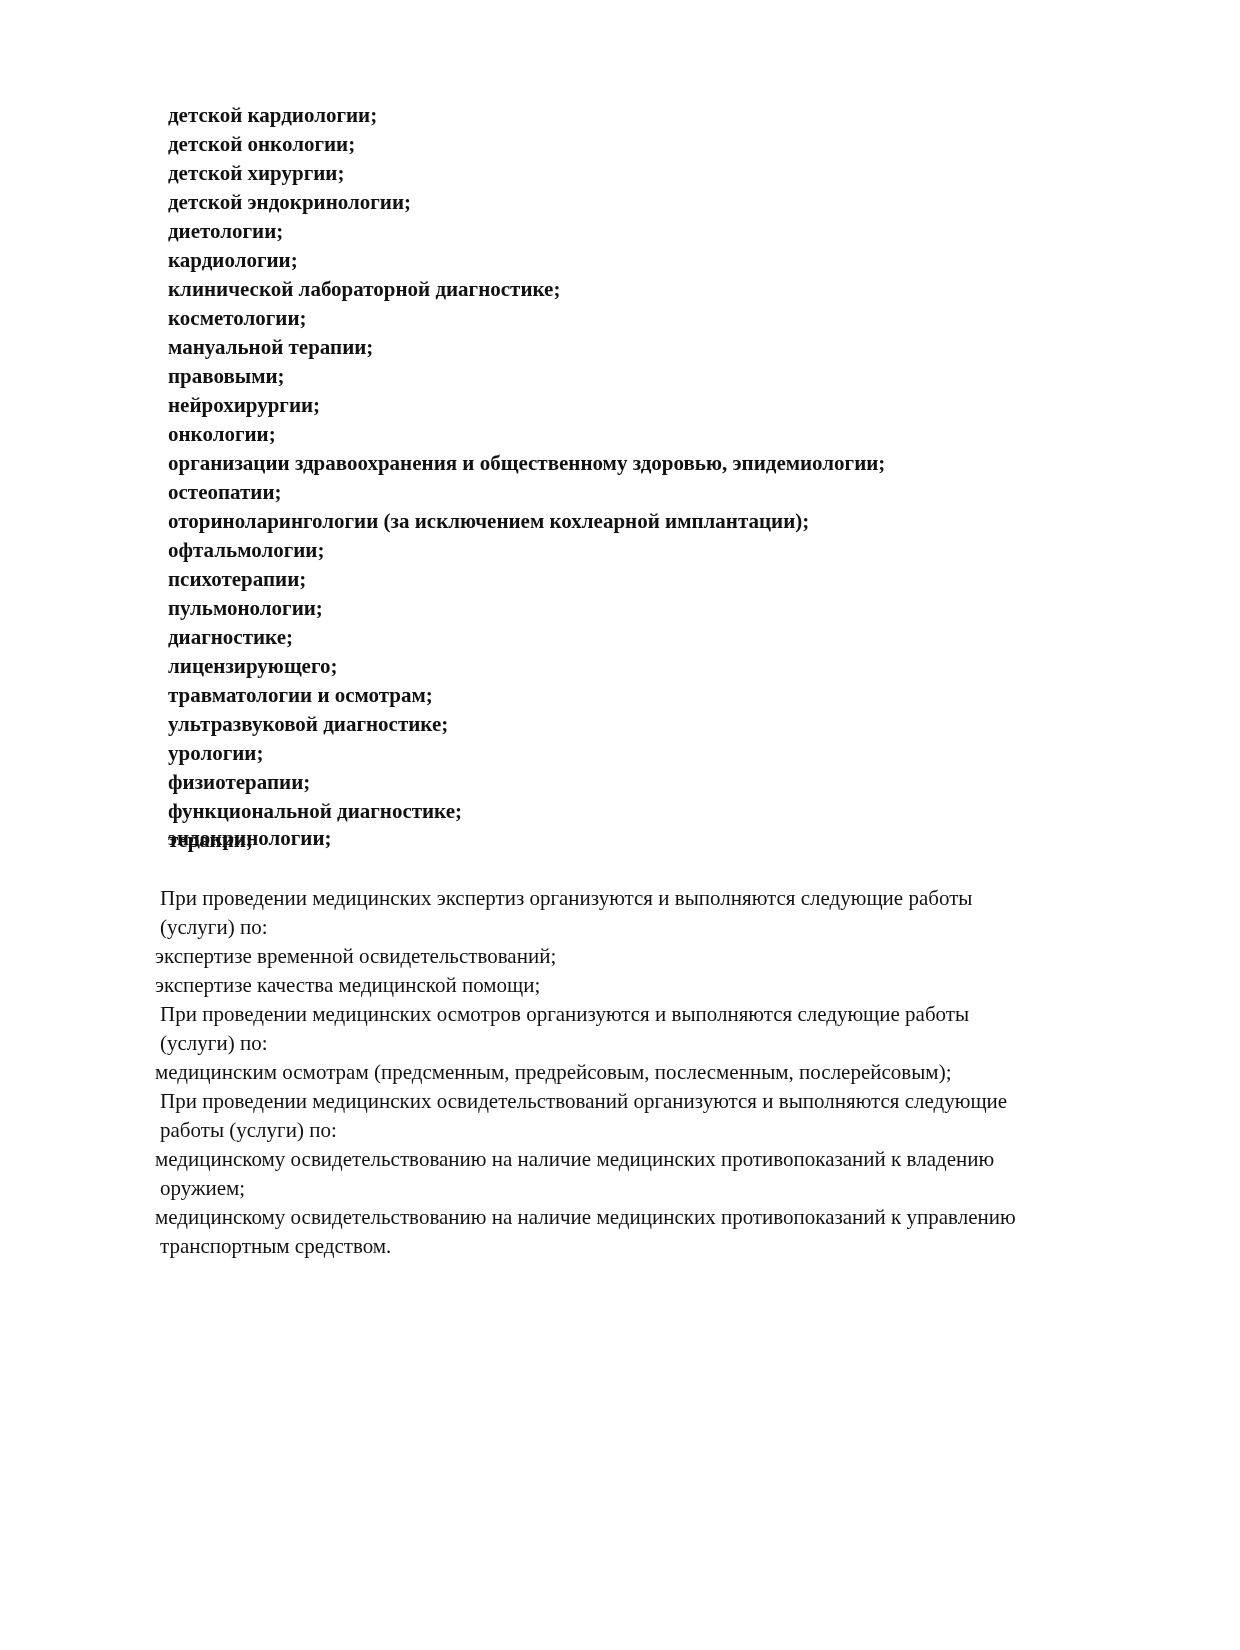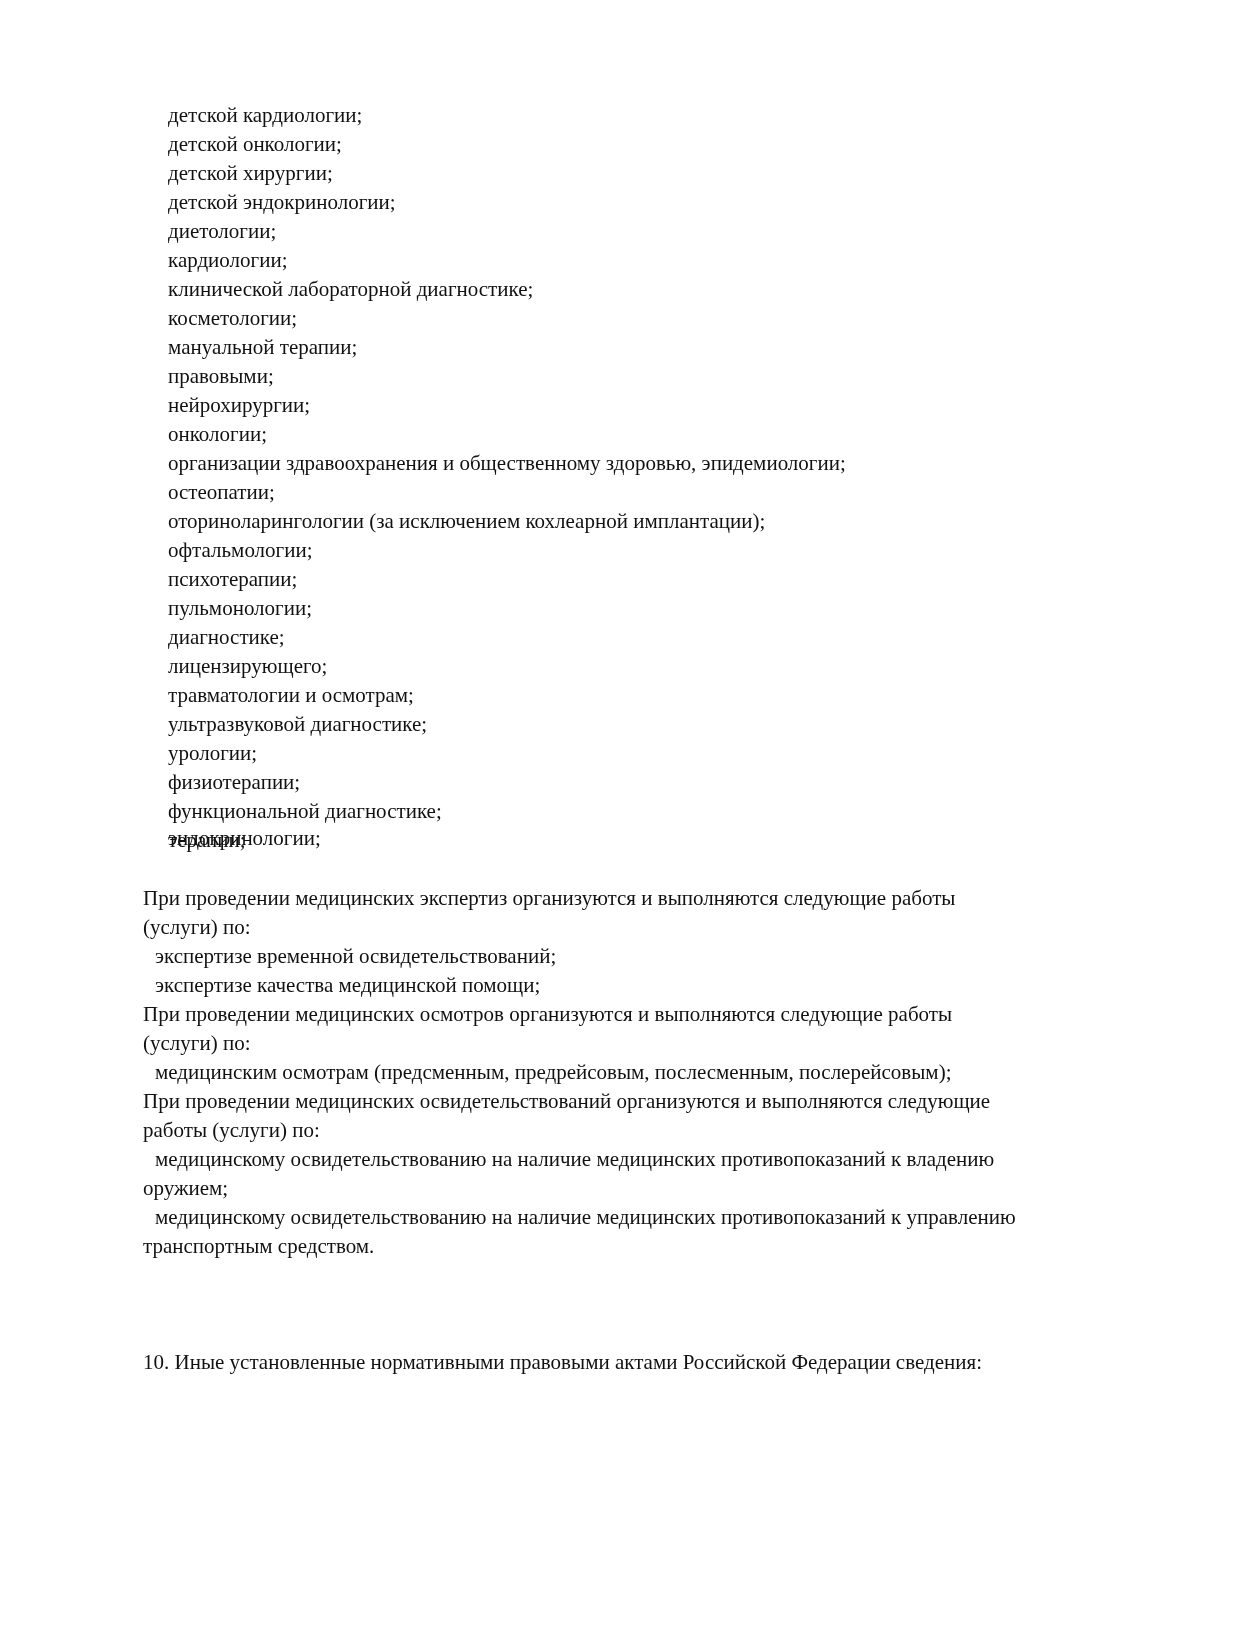--- a/index.html
+++ b/index.html
@@ -23,23 +23,23 @@
       height: 1650px;
       background: #ffffff;
     }
     .line {
       position: absolute;
       font-size: 21px;
       line-height: 29.2px;
       white-space: nowrap;
       letter-spacing: 0px;
     }
-    .indent-list { left: 168px; }
+    .indent-list { left: 168px; font-weight: bold; }
     .indent-sub { left: 155px; }
-    .flush { left: 143px; text-align: center; }
+    .flush { left: 160px; text-align: center; }
   </style>
 </head>
 <body>
 
 <div class="page">
 
   <div>
     <div class="line indent-list" style="top:101px">детской кардиологии;</div>
     <div class="line indent-list" style="top:130px">детской онкологии;</div>
     <div class="line indent-list" style="top:159px">детской хирургии;</div>
@@ -84,15 +84,14 @@
 
   <div>
     <div class="line flush" style="top:1087px">При проведении медицинских освидетельствований организуются и выполняются следующие</div>
     <div class="line flush" style="top:1116px">работы (услуги) по:</div>
     <div class="line indent-sub" style="top:1145px">медицинскому освидетельствованию на наличие медицинских противопоказаний к владению</div>
     <div class="line flush" style="top:1174px">оружием;</div>
     <div class="line indent-sub" style="top:1203px">медицинскому освидетельствованию на наличие медицинских противопоказаний к управлению</div>
     <div class="line flush" style="top:1232px">транспортным средством.</div>
   </div>
 
-  <div class="line flush" style="top:1348px">10. Иные установленные нормативными правовыми актами Российской Федерации сведения:</div>
 
 </div>
 
 </body></html>

